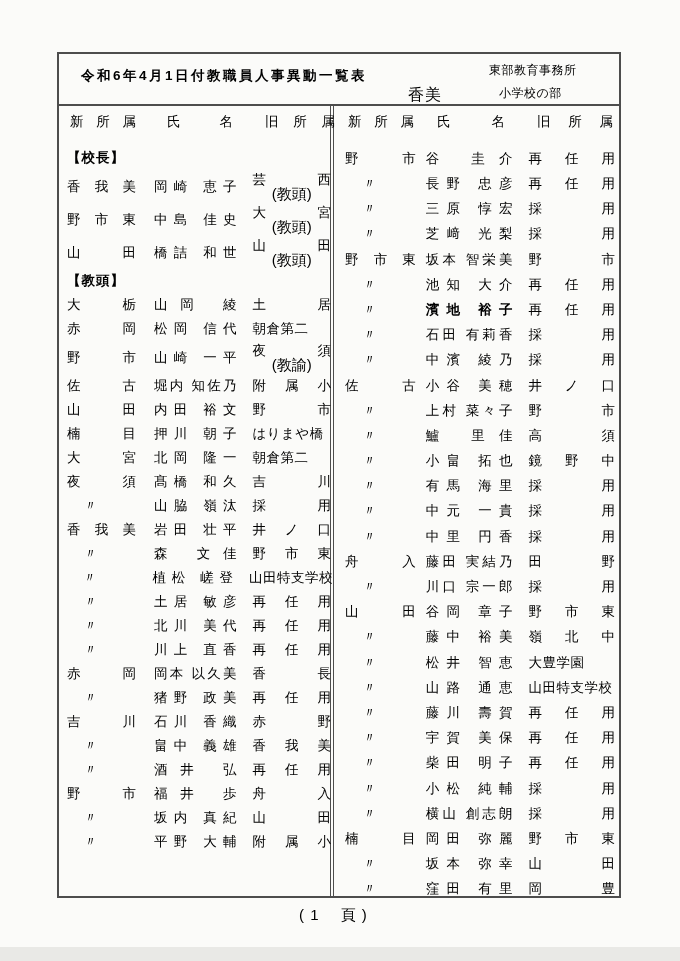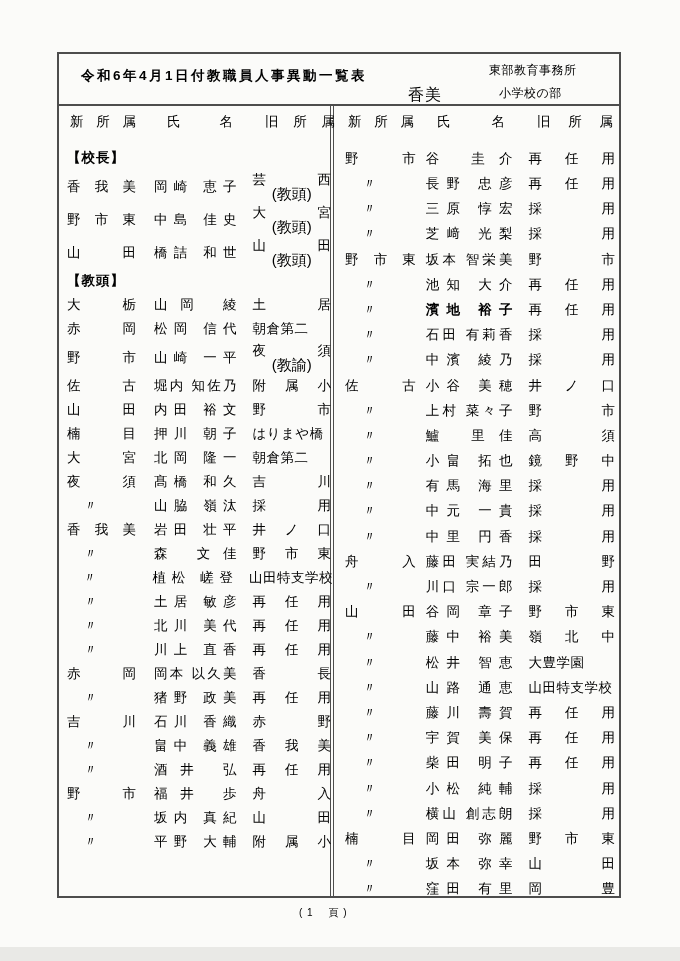--- a/index.html
+++ b/index.html
@@ -44,21 +44,21 @@
   .col-right .row{height:25.2px;}
   .row.section{font-weight:600;}
   .sec-label{letter-spacing:1px;}
   .val{display:block;width:100%;box-sizing:border-box;line-height:1.15;}
   .val.jst{text-align:justify;text-align-last:justify;}
   .val.c1{text-align:center;text-align-last:center;}
   .val.ditto{padding-right:22px;}
   .val.compact{text-align:right;text-align-last:left;letter-spacing:0.5px;white-space:nowrap;}
   .bold .val{font-weight:700;}
   .note{display:block;font-size:15px;line-height:1;margin-top:-2px;text-align:center;letter-spacing:0;}
-  .footer{position:absolute;left:0;top:906px;width:680px;height:20px;font-size:10px;}
+  .footer{position:absolute;left:0;top:906px;width:680px;height:20px;font-size:15px;}
   .footer span{position:absolute;white-space:pre;letter-spacing:1px;}
   .footer .pg{left:299px;}
   .footer .fo{left:402px;}
 </style>
 </head>
 <body>
 
 <div class="page">
 
   <div class="box">

